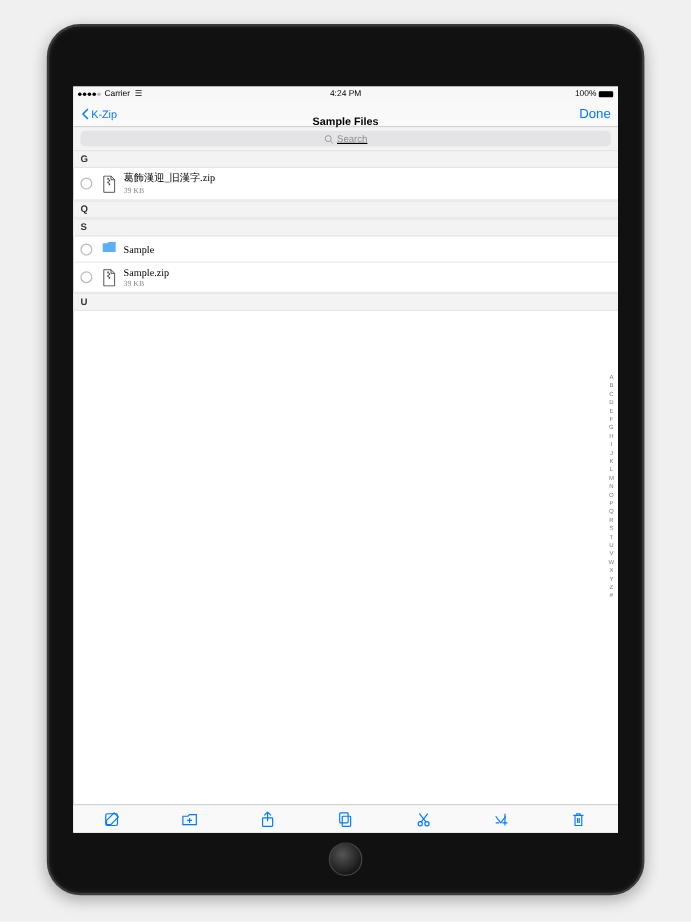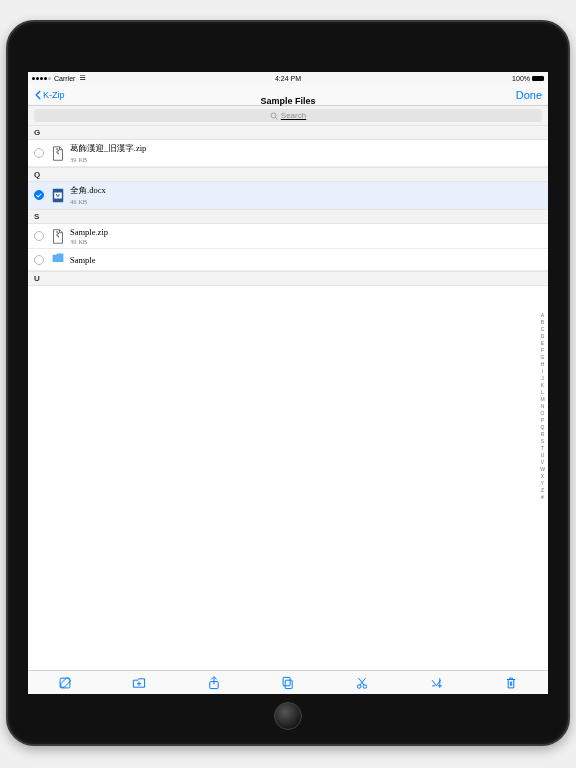--- a/index.html
+++ b/index.html
@@ -3,21 +3,21 @@
 <meta charset="utf-8">
 <style>
   * { box-sizing: border-box; margin: 0; padding: 0; }
   body {
     background: #f0f0f0;
     font-family: -apple-system, "Helvetica Neue", Arial, sans-serif;
     display: flex; justify-content: center; align-items: flex-start;
     width: 576px; height: 768px; overflow: hidden;
   }
   .device {
-    width: 564px; height: 726px;
+    width: 498px; height: 726px;
     margin: 20px auto;
     background: #111;
     border: 2px solid #3a3a3a;
     border-radius: 28px;
     padding: 50px 20px 50px 20px;
     position: relative;
     box-shadow: 0 4px 12px rgba(0,0,0,.3), inset 0 0 4px rgba(255,255,255,.1);
   }
   .home-btn {
     position: absolute;
@@ -189,55 +189,43 @@
                 <rect x="7.5" y="5" width="1.5" height="2" fill="#333"></rect>
                 <rect x="6" y="7" width="1.5" height="2" fill="#333"></rect>
                 <rect x="7.5" y="9" width="1.5" height="2" fill="#333"></rect>
               </svg></div>
             <div>
               <div class="fname">葛飾漢迎_旧漢字.zip</div>
               <div class="fsize">39 KB</div>
             </div>
           </div>
           <div class="section-header">Q</div>
-          <div class="row selected">
-            <div class="radio on"></div>
-            <div class="ficon"><svg viewBox="0 0 16 20">
-                <rect x="1" y="1" width="14" height="18" rx="1" fill="#2b579a"></rect>
-                <rect x="3" y="6" width="10" height="8" fill="#fff"></rect>
-                <text x="8" y="12" font-size="6" fill="#2b579a" text-anchor="middle" font-weight="bold">W</text>
+          <div class="section-header">S</div>
+          <div class="row">
+            <div class="radio"></div>
+            <div class="ficon"><svg viewBox="0 0 20 16">
+                <path d="M1 3 L7 3 L9 1 L19 1 L19 15 L1 15 Z" fill="#5ab0f7" stroke="none"></path>
               </svg></div>
             <div>
-              <div class="fname">全角.docx</div>
-              <div class="fsize">46 KB</div>
+              <div class="fname">Sample</div>
             </div>
           </div>
-          <div class="section-header">S</div>
           <div class="row">
             <div class="radio"></div>
             <div class="ficon"><svg viewBox="0 0 16 20">
                 <path d="M2 1 L10 1 L14 5 L14 19 L2 19 Z" fill="#fff" stroke="#444" stroke-width="1"></path>
                 <path d="M10 1 L10 5 L14 5" fill="none" stroke="#444"></path>
                 <rect x="6" y="3" width="1.5" height="2" fill="#333"></rect>
                 <rect x="7.5" y="5" width="1.5" height="2" fill="#333"></rect>
                 <rect x="6" y="7" width="1.5" height="2" fill="#333"></rect>
                 <rect x="7.5" y="9" width="1.5" height="2" fill="#333"></rect>
               </svg></div>
             <div>
               <div class="fname">Sample.zip</div>
               <div class="fsize">39 KB</div>
-            </div>
-          </div>
-          <div class="row">
-            <div class="radio"></div>
-            <div class="ficon"><svg viewBox="0 0 20 16">
-                <path d="M1 3 L7 3 L9 1 L19 1 L19 15 L1 15 Z" fill="#5ab0f7" stroke="none"></path>
-              </svg></div>
-            <div>
-              <div class="fname">Sample</div>
             </div>
           </div>
           <div class="section-header">U</div>
         </div>
       <div class="index" id="index">
           <span>A</span>
           <span>B</span>
           <span>C</span>
           <span>D</span>
           <span>E</span>

